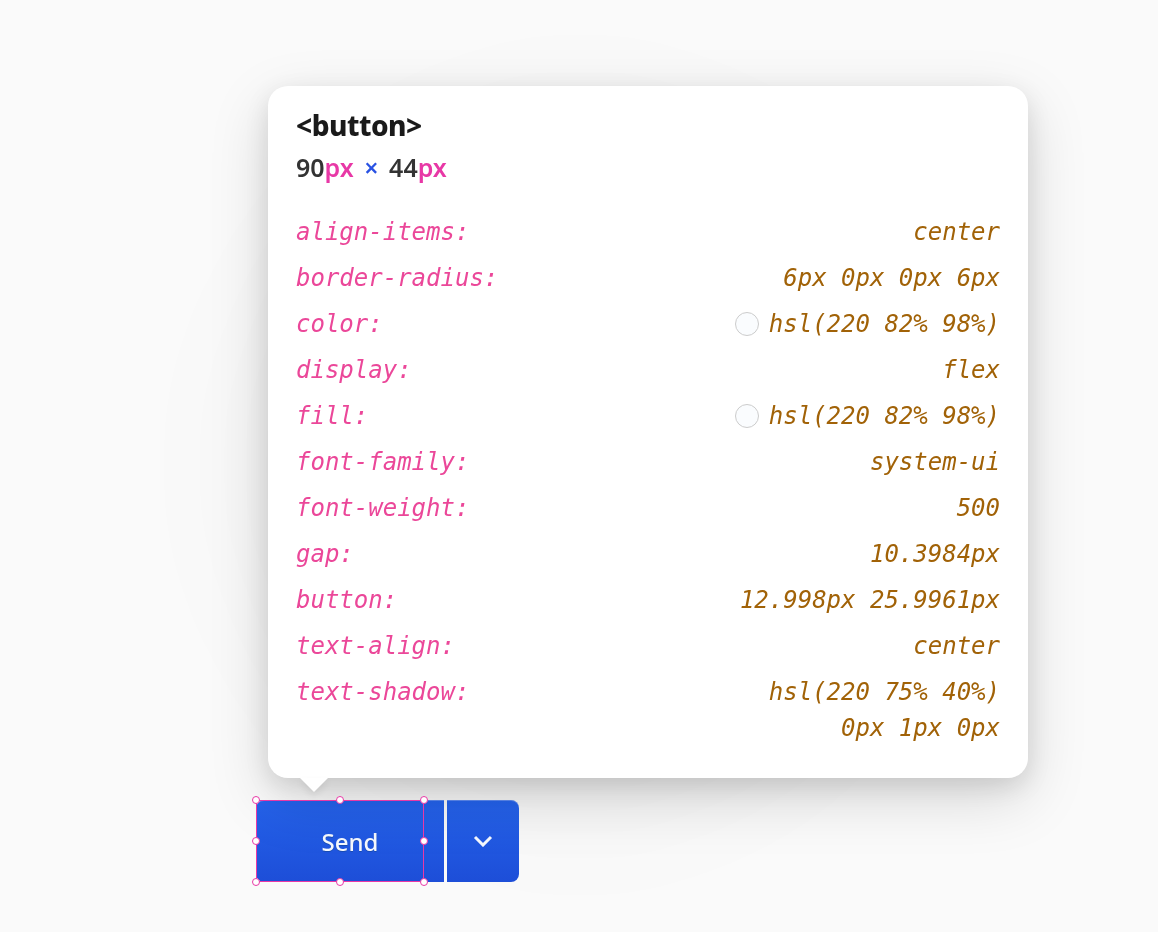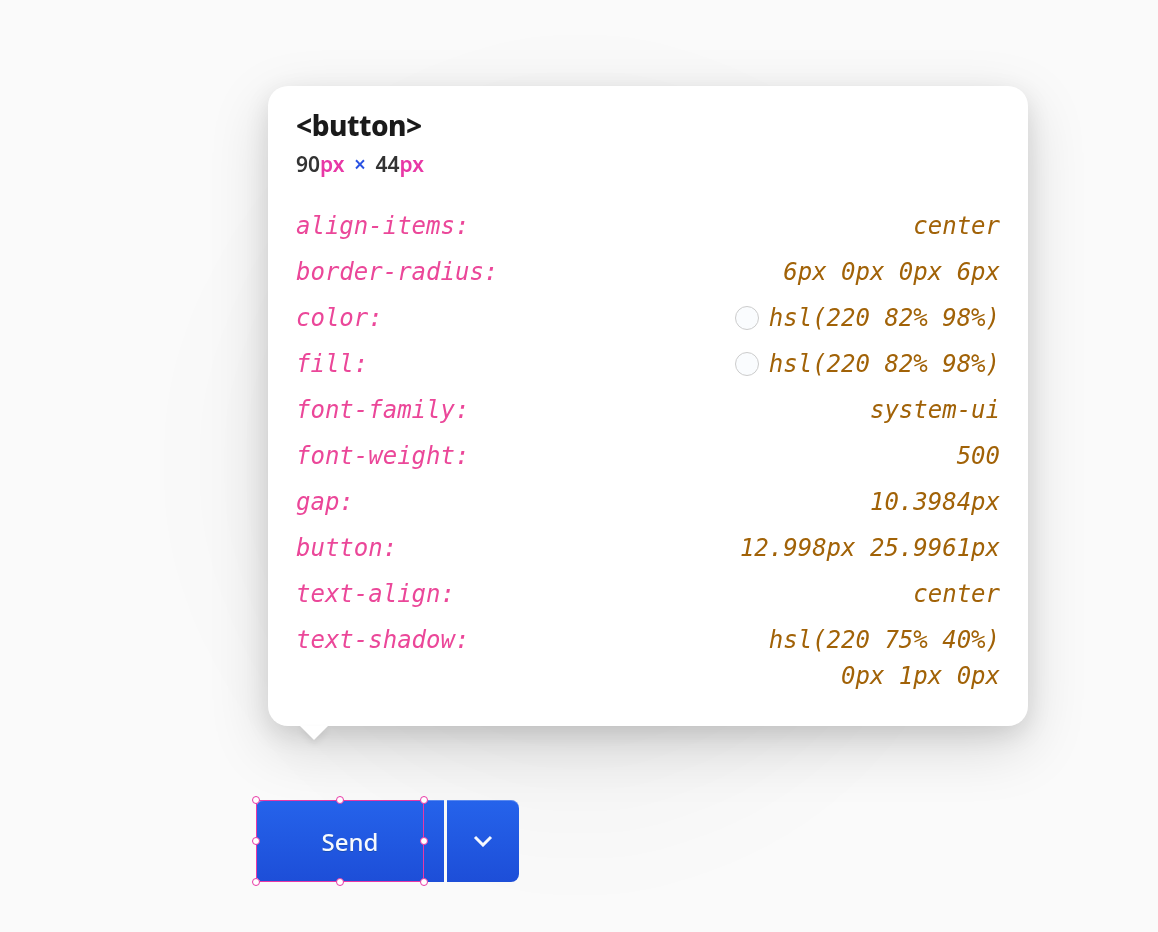--- a/index.html
+++ b/index.html
@@ -54,21 +54,21 @@
     
     .element-tag {
       font-size: 28px;
       font-weight: 800;
       color: #1a1a1a;
       letter-spacing: -0.5px;
     }
     
     .dimensions {
       margin-top: 6px;
-      font-size: 21px;
+      font-size: 25px;
       font-weight: 600;
       color: #333;
     }
     
     .dimensions .px-unit {
       color: #e838a6;
       font-weight: 600;
     }
     
     .dimensions .times {
@@ -232,20 +232,24 @@
     </div>
 
     <div class="prop-row">
       <span class="prop-name">color:</span>
       <span class="prop-value">
         <span class="color-swatch"></span>
         <span>hsl(220 82% 98%)</span>
       </span>
     </div>
 
+    <div class="prop-row">
+      <span class="prop-name">display:</span>
+      <span class="prop-value">flex</span>
+    </div>
 
     <div class="prop-row">
       <span class="prop-name">fill:</span>
       <span class="prop-value">
         <span class="color-swatch"></span>
         <span>hsl(220 82% 98%)</span>
       </span>
     </div>
 
     <div class="prop-row">

